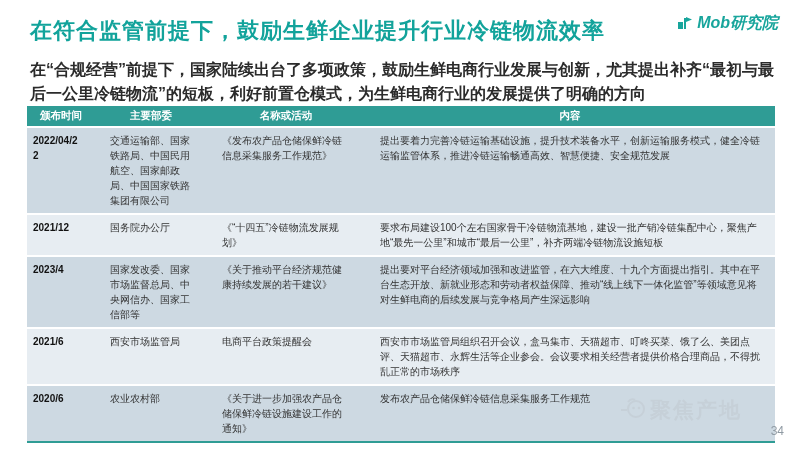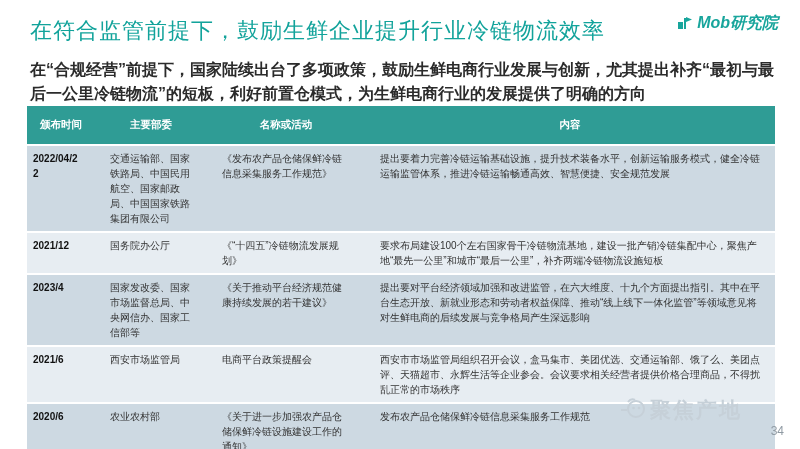--- a/index.html
+++ b/index.html
@@ -2,38 +2,38 @@
 <html><head>
 <meta charset="utf-8">
 <style>
   html,body { margin:0; padding:0; background:#e9e9e9; }
   .slide {
     position:relative; width:800px; height:449px; background:#ffffff;
     overflow:hidden; font-family:"Liberation Sans","DejaVu Sans",sans-serif;
   }
   .title {
     position:absolute; left:30px; top:16px; width:700px;
-    font-size:22px; font-weight:normal; color:#12a39b; letter-spacing:1px;
+    font-size:22px; font-weight:bold; color:#12a39b; letter-spacing:1px;
   }
   .logo { position:absolute; right:22px; top:13px; display:flex; align-items:center; gap:4px; }
   .logo-text { color:#18a59c; font-weight:bold; font-size:16px; font-style:italic; }
   .intro {
     position:absolute; left:30px; top:58px; width:744px;
     font-size:16px; font-weight:bold; color:#2b2b2b; line-height:1.48;
   }
   .table-wrap {
     position:absolute; left:27px; top:106px; width:748px;
     border-bottom:2px solid #2f9c95;
   }
   table { width:100%; border-collapse:collapse; table-layout:fixed; }
   col.c-date { width:68px; } col.c-dept { width:112px; }
   col.c-name { width:158px; } col.c-content { width:410px; }
   th {
     background:#2f9c95; color:#ffffff; font-weight:bold; font-size:10.5px;
-    padding:12px 4px; text-align:center;
+    padding:3px 4px; text-align:center;
   }
   td {
     padding:5px 15px; vertical-align:top; font-size:10px; line-height:1.5;
     color:#333333; word-break:break-all;
   }
   tbody tr { border-top:2px solid #ffffff; }
   tbody tr:nth-child(odd)  { background:#cdd9e2; }
   tbody tr:nth-child(even) { background:#e7edf2; }
   td.date { font-weight:bold; color:#111111; padding-left:6px; }
   .source {
@@ -101,21 +101,21 @@
           <tr>
       <td class="date">2023/4</td>
       <td>国家发改委、国家市场监督总局、中央网信办、国家工信部等</td>
       <td>《关于推动平台经济规范健康持续发展的若干建议》</td>
       <td>提出要对平台经济领域加强和改进监管，在六大维度、十九个方面提出指引。其中在平台生态开放、新就业形态和劳动者权益保障、推动“线上线下一体化监管”等领域意见将对生鲜电商的后续发展与竞争格局产生深远影响</td>
     </tr>
           <tr>
       <td class="date">2021/6</td>
       <td>西安市场监管局</td>
       <td>电商平台政策提醒会</td>
-      <td>西安市市场监管局组织召开会议，盒马集市、美团优选、交通运输部、饿了么、美团点评、天猫超市、永辉生活等企业参会。会议要求相关经营者提供价格合理商品，不得扰乱正常的市场秩序</td>
+      <td>西安市市场监管局组织召开会议，盒马集市、天猫超市、叮咚买菜、饿了么、美团点评、天猫超市、永辉生活等企业参会。会议要求相关经营者提供价格合理商品，不得扰乱正常的市场秩序</td>
     </tr>
           <tr>
       <td class="date">2020/6</td>
       <td>农业农村部</td>
       <td>《关于进一步加强农产品仓储保鲜冷链设施建设工作的通知》</td>
       <td>发布农产品仓储保鲜冷链信息采集服务工作规范</td>
     </tr>
         </tbody>
     </table>
   </div>

